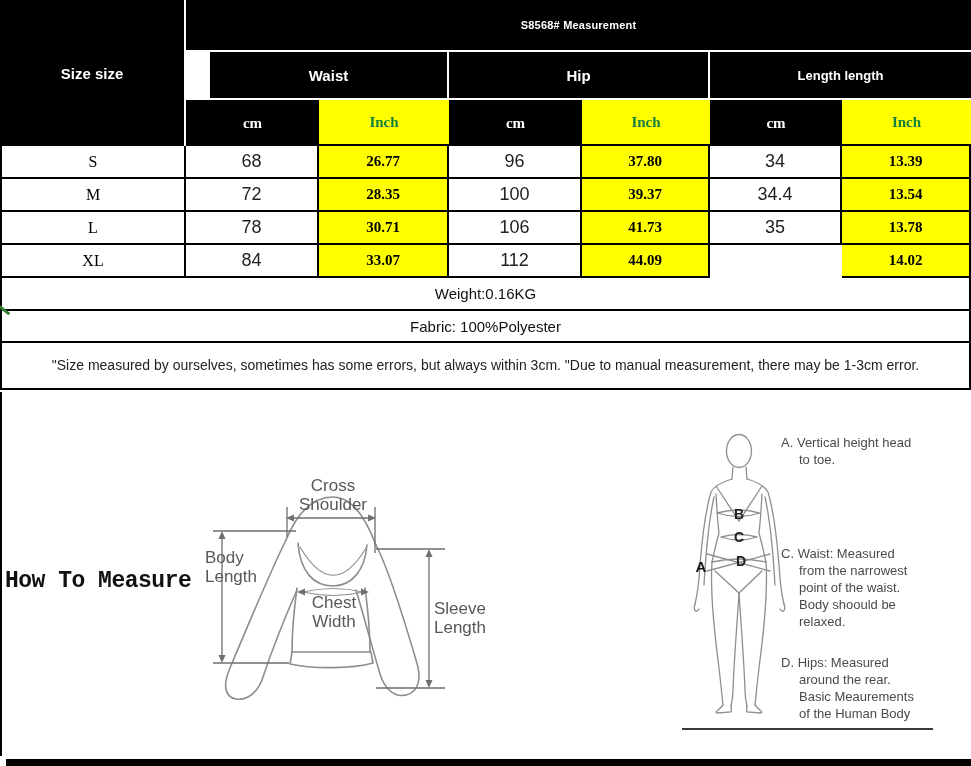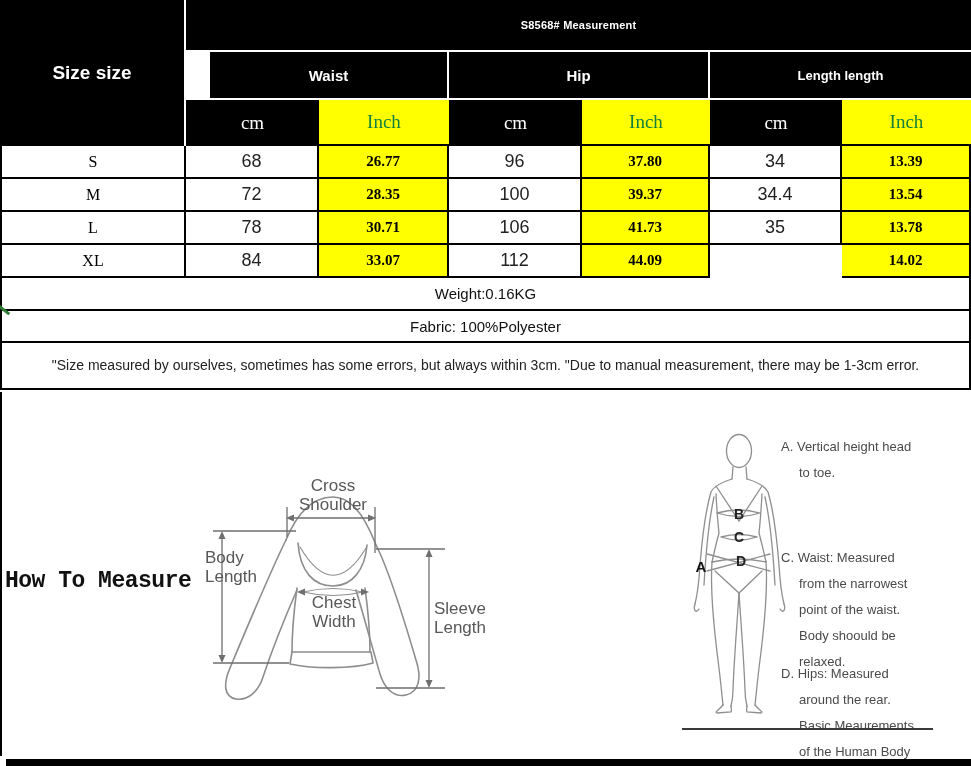--- a/index.html
+++ b/index.html
@@ -5,27 +5,27 @@
   html,body{margin:0;padding:0;background:#fff;}
   .sheet{position:relative;width:971px;height:766px;background:#fff;overflow:hidden;
          font-family:"Liberation Sans",sans-serif;}
 
   
   .tbl{position:absolute;left:0;top:0;width:971px;height:390px;display:grid;
        grid-template-columns:186px 133px 130px 133px 128px 132px 129px;
        grid-template-rows:52px 48px 46px 33px 33px 33px 33px 33px 32px 47px;}
   .c{display:flex;align-items:center;justify-content:center;box-sizing:border-box;}
   .hdr{background:#000;color:#fff;}
-  .corner{grid-area:1/1/4/2;border-right:2px solid #fff;font-weight:bold;font-size:19px;}
+  .corner{grid-area:1/1/4/2;border-right:2px solid #fff;font-weight:bold;font-size:15px;}
   .title{grid-area:1/2/2/8;border-bottom:2px solid #fff;font-weight:bold;font-size:11px;letter-spacing:.2px;}
   .grp{border-bottom:2px solid #fff;font-weight:bold;font-size:15px;}
   .grp.waist{grid-area:2/2/3/4;border-right:2px solid #fff;margin-left:24px;}
   .grp.hip{grid-area:2/4/3/6;border-right:2px solid #fff;}
   .grp.len{grid-area:2/6/3/8;font-size:13px;}
-  .unit{font-family:"Liberation Serif",serif;font-weight:normal;font-size:19px;}
+  .unit{font-family:"Liberation Serif",serif;font-weight:bold;font-size:15px;}
   .unit.cm{background:#000;color:#fff;}
   .unit.in{color:#15803d;border-bottom:2px solid #000;}
   .d{border-right:2px solid #000;border-bottom:2px solid #000;font-size:18px;color:#222;background:#fff;}
   .d.first{border-left:2px solid #000;font-family:"Liberation Serif",serif;font-size:16px;color:#000;}
   .d.in{font-family:"Liberation Serif",serif;font-weight:bold;font-size:15px;color:#000;}
   .fullrow{grid-column:1/8;border-left:2px solid #000;border-right:2px solid #000;
            border-bottom:2px solid #000;background:#fff;color:#111;font-size:15px;}
   .fullrow.disc{font-size:14px;line-height:19px;text-align:center;padding:0 34px;color:#222;}
   .green-mark{position:absolute;left:0;top:305px;width:13px;height:3px;background:#2f7d32;
               transform:rotate(38deg);transform-origin:left top;z-index:5;}
@@ -34,23 +34,23 @@
   .lower{position:absolute;left:0;top:390px;width:971px;height:376px;background:#fff;}
   .left-edge-line{position:absolute;left:0;top:2px;width:2px;height:364px;background:#000;}
   .htm-heading{position:absolute;left:5px;top:178px;font-family:"Liberation Mono",monospace;
                font-weight:bold;font-size:23px;letter-spacing:-0.5px;color:#111;white-space:nowrap;}
   .garment-svg{position:absolute;left:195px;top:50px;}
   .figure-svg{position:absolute;left:685px;top:32px;}
   svg text{font-family:"Liberation Sans",sans-serif;}
   .diagram-label{font-size:17px;fill:#585858;}
   .fig-letter{font-size:14px;font-weight:bold;fill:#222;}
   .fig-letter-a{font-size:15px;font-weight:bold;fill:#111;}
-  .note{position:absolute;left:781px;width:158px;font-size:13px;line-height:26px;color:#4a4a4a;
+  .note{position:absolute;left:781px;width:158px;font-size:13px;line-height:17px;color:#4a4a4a;
         padding-left:18px;text-indent:-18px;white-space:pre-line;}
-  .note-a{top:44px;} .note-b{top:93px;} .note-c{top:155px;} .note-d{top:271px;}
+  .note-a{top:44px;} .note-b{top:93px;} .note-c{top:155px;} .note-d{top:264px;}
   .underline{position:absolute;left:682px;top:338px;width:251px;height:2px;background:#3a3a3a;}
   .bottom-bar{position:absolute;left:6px;top:369px;width:965px;height:7px;background:#000;}
 </style>
 </head>
 <body>
 
 <div class="sheet">
 
   <div class="tbl">
     <div class="c hdr corner">Size size</div>

